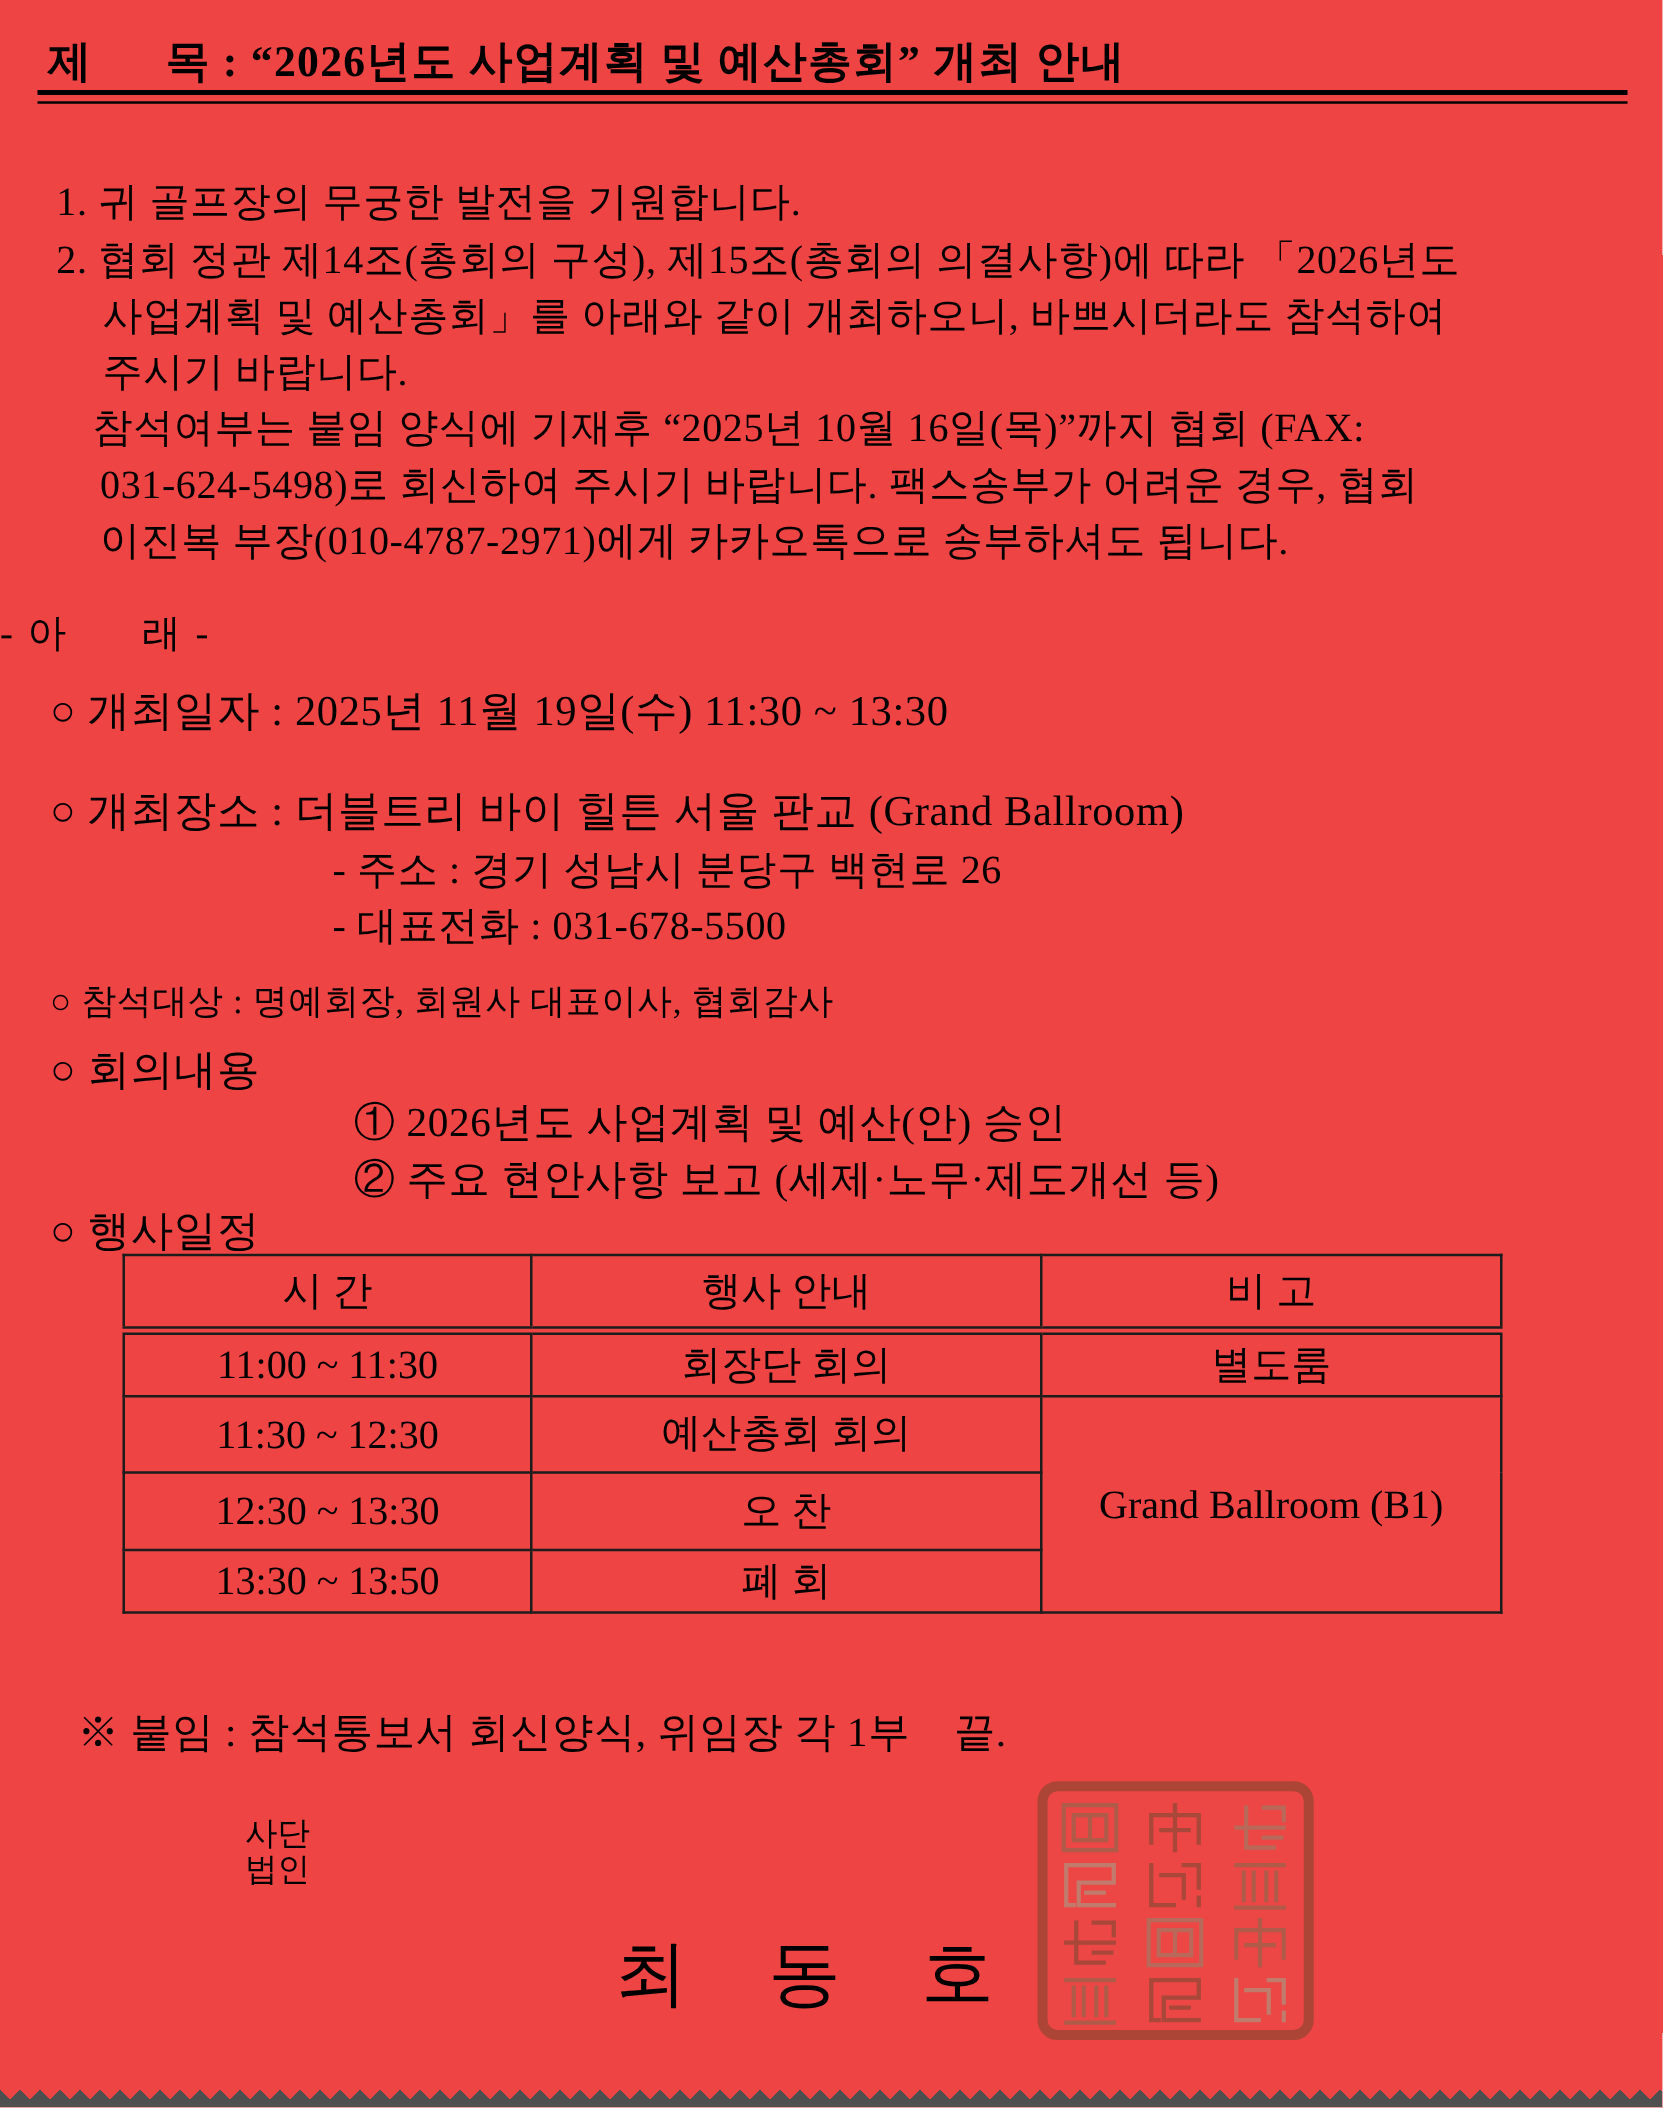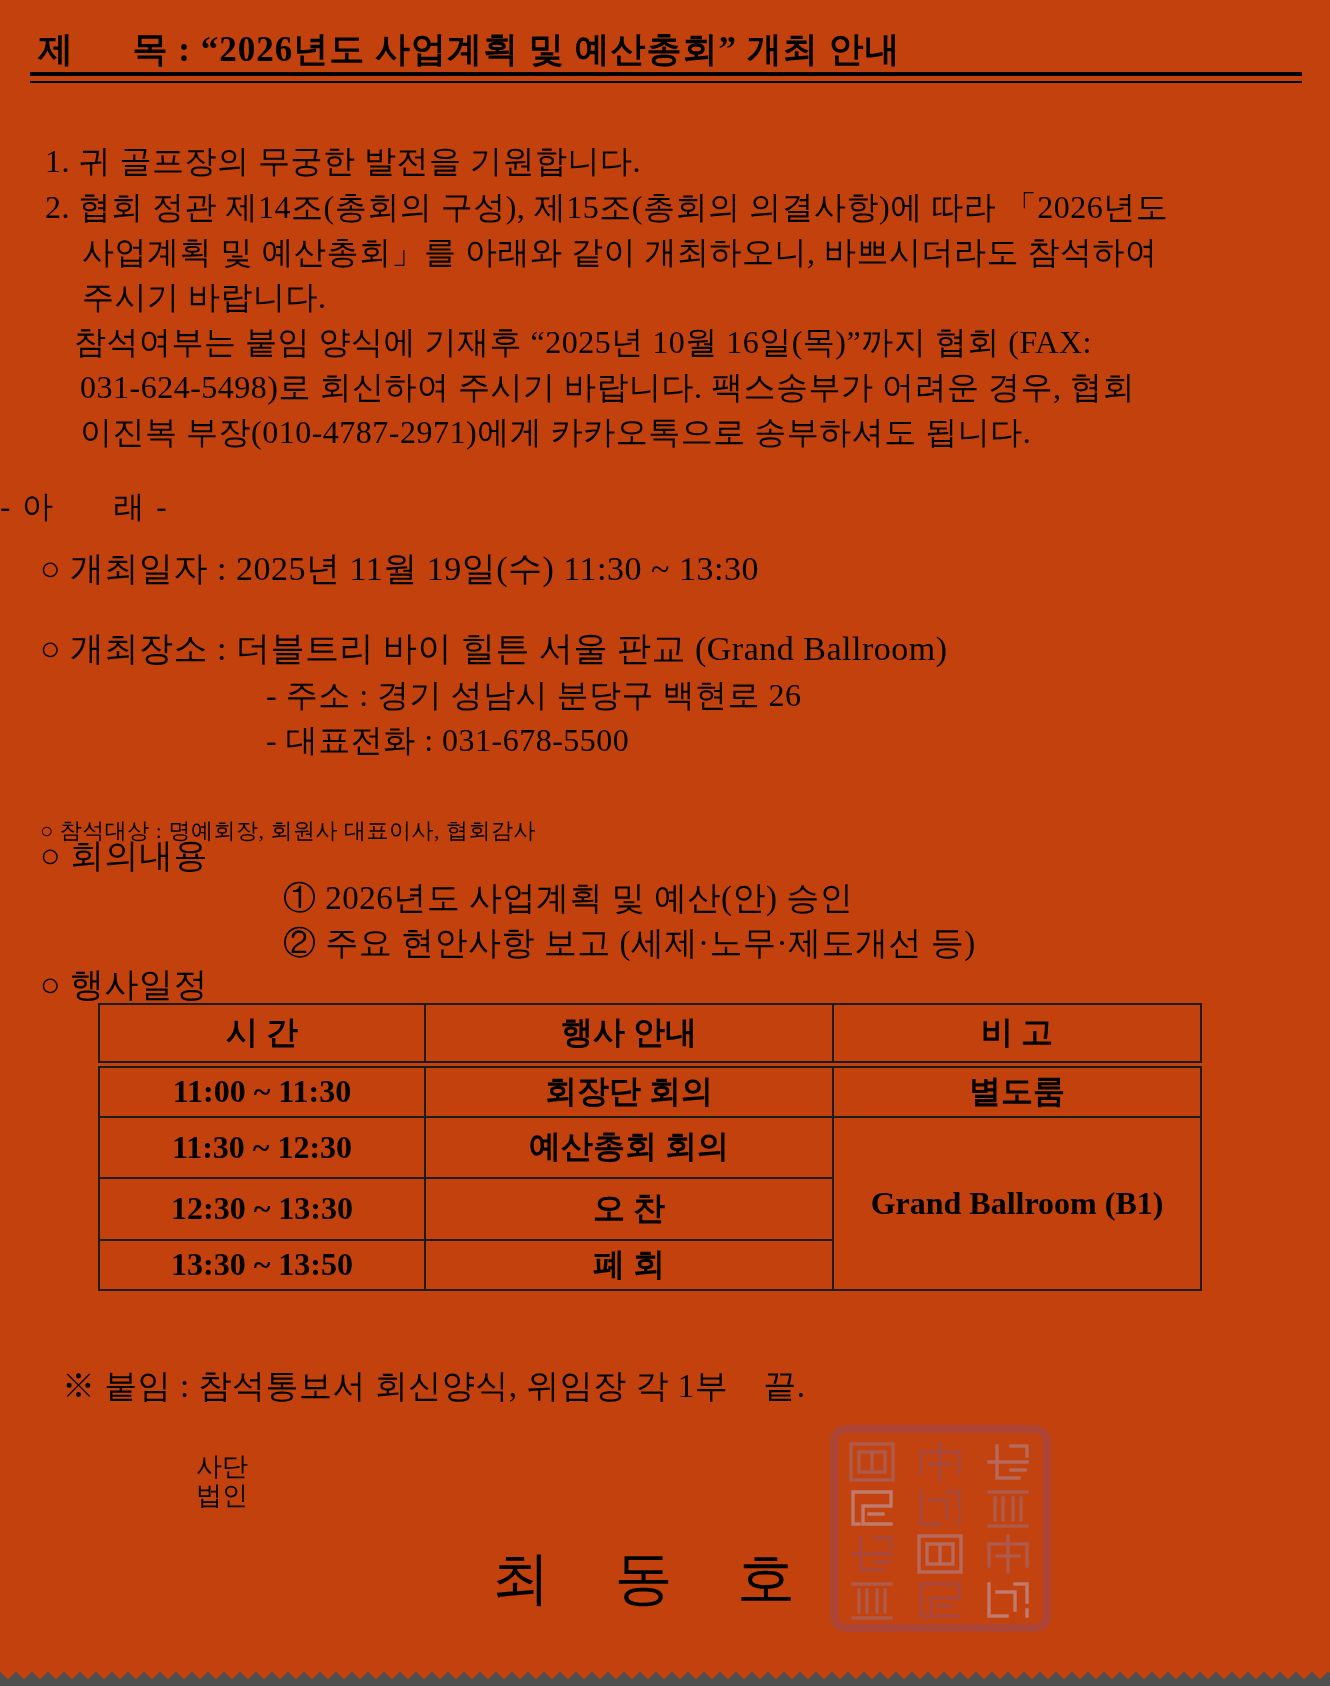--- a/index.html
+++ b/index.html
@@ -1,19 +1,19 @@
 <!DOCTYPE html>
 <html><head>
 <meta charset="utf-8">
 <style>
   html,body{margin:0;padding:0;background:#ffffff;}
   .page{
     position:relative;
     width:1330px;height:1686px;
-    background:#c2410c;
+    background:#ef4444;
     font-family:"Liberation Serif","DejaVu Serif",serif;
     color:#000;
     overflow:hidden;
   }
   .abs{position:absolute;white-space:nowrap;}
   .pre{white-space:pre;}
   .doc-title{
     left:38px;top:26px;
     font-size:35px;font-weight:bold;letter-spacing:1px;
   }
@@ -28,21 +28,21 @@
     position:absolute;left:0;right:0;top:486px;
     text-align:left;font-size:31px;letter-spacing:2px;
   }
   .sched-table{
     position:absolute;left:98px;top:1003px;
     border-collapse:collapse;table-layout:fixed;
   }
   .sched-table td,.sched-table th{
     border:2px solid #1c1c1c;
     text-align:center;vertical-align:middle;
-    font-weight:bold;font-size:32px;
+    font-weight:normal;font-size:32px;
     padding:2px;
   }
   .sched-table thead th{border-bottom:7px double #1c1c1c;}
   .col-note{font-size:27px;}
   .cell-bold{font-weight:bold;}
   .cell-ballroom{font-size:31px;}
   .org-type{
     left:196px;top:1452px;
     font-size:26px;line-height:29px;text-align:center;
     white-space:pre-line;
@@ -93,21 +93,21 @@
   <div class="abs body-text" style="left:80px;top:366px">031-624-5498)로 회신하여 주시기 바랍니다. 팩스송부가 어려운 경우, 협회</div>
   <div class="abs body-text" style="left:80px;top:411px">이진복 부장(010-4787-2971)에게 카카오톡으로 송부하셔도 됩니다.</div>
 
   <div class="center-label pre">- 아      래 -</div>
 
   <div class="abs body-text" style="left:40px;top:546px;font-size:34px">○ 개최일자 : 2025년 11월 19일(수) 11:30 ~ 13:30</div>
   <div class="abs body-text" style="left:40px;top:626px;font-size:34px">○ 개최장소 : 더블트리 바이 힐튼 서울 판교 (Grand Ballroom)</div>
   <div class="abs body-text" style="left:266px;top:674px">- 주소 : 경기 성남시 분당구 백현로 26</div>
   <div class="abs body-text" style="left:266px;top:719px">- 대표전화 : 031-678-5500</div>
 
-  <div class="abs body-text" style="left:40px;top:816px;font-size:22px">○ 참석대상 : 명예회장, 회원사 대표이사, 협회감사</div>
+  <div class="abs body-text" style="left:40px;top:782px;font-size:28px">○ 참석대상 : 명예회장, 회원사 대표이사, 협회감사</div>
   <div class="abs body-text" style="left:40px;top:833px;font-size:34px">○ 회의내용</div>
   <div class="abs body-text" style="left:283px;top:876px;font-size:33px">① 2026년도 사업계획 및 예산(안) 승인</div>
   <div class="abs body-text" style="left:283px;top:921px;font-size:33px">② 주요 현안사항 보고 (세제·노무·제도개선 등)</div>
   <div class="abs body-text" style="left:40px;top:962px;font-size:34px">○ 행사일정</div>
 
   <table class="sched-table">
     <colgroup>
       <col style="width:326px">
       <col style="width:408px">
       <col style="width:368px">

